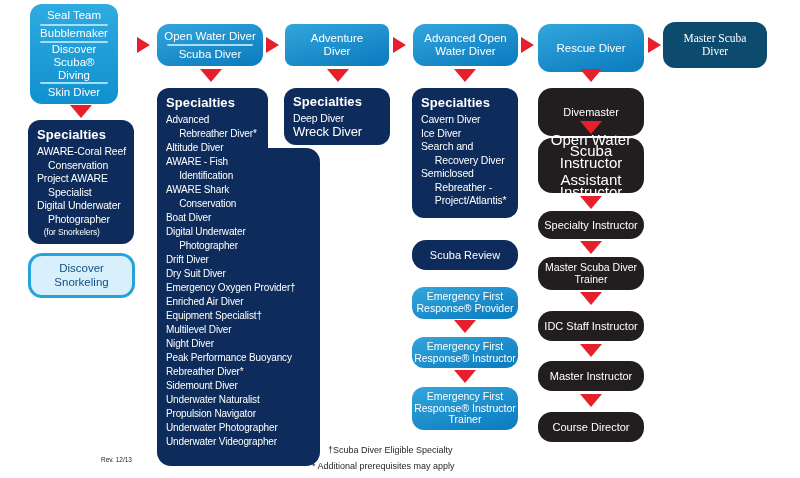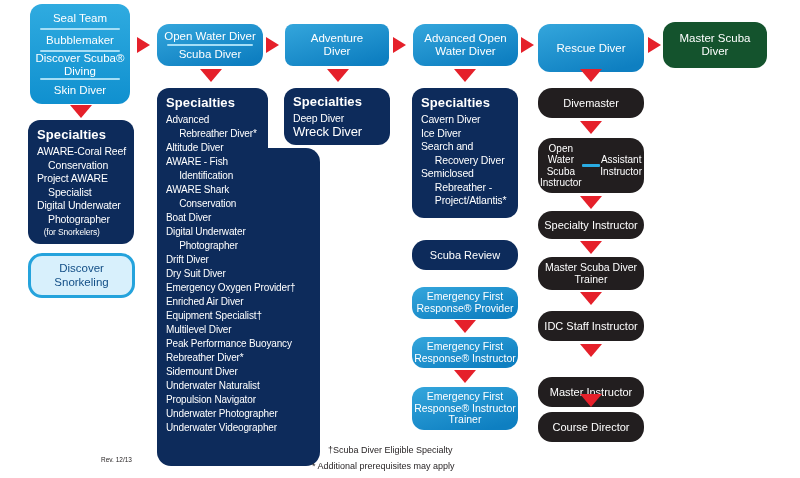--- a/index.html
+++ b/index.html
@@ -11,21 +11,21 @@
   
   .node{
     position:absolute;box-sizing:border-box;color:#fff;text-align:center;
     display:flex;align-items:center;justify-content:center;
     border-radius:12px;white-space:pre-line;line-height:1.13;font-size:11.5px;
   }
   .bluebox{background:linear-gradient(165deg,#34A6DC 0%,#0E7FC1 88%);}
   .cyanbox{background:linear-gradient(180deg,#2FABE0 0%,#1090CF 100%);}
   .navybox{background:#0D2B5B;}
   .blackbox{background:#221E1F;border-radius:14px;font-size:11px;}
-  .redbox{background:#14532d;font-size:11.5px;}
+  .redbox{background:#0c4a6e;font-size:11.5px;font-family:Liberation Serif, serif;}
   
   .stack{flex-direction:column;align-items:stretch;padding:3px 0;}
   .stack-item{flex:1;display:flex;align-items:center;justify-content:center;
     position:relative;white-space:pre-line;padding:1px 4px;}
   .stack-item + .stack-item::before{
     content:"";position:absolute;top:-1px;left:10px;right:10px;height:2px;
     background:#A5DEF6;border-radius:2px;}
   
   .spbox{position:absolute;box-sizing:border-box;background:#0D2B5B;color:#fff;
     border-radius:12px;text-align:left;}
@@ -40,31 +40,31 @@
   
   .arr-d{position:absolute;width:0;height:0;border-left:11px solid transparent;
     border-right:11px solid transparent;border-top:13px solid #E5202A;}
   .arr-r{position:absolute;width:0;height:0;border-top:8px solid transparent;
     border-bottom:8px solid transparent;border-left:13px solid #E5202A;}
   
   .discover{
     position:absolute;box-sizing:border-box;background:#D8F0FC;border:3px solid #25A3DC;
     border-radius:14px;color:#124E86;display:flex;align-items:center;justify-content:center;
     text-align:center;font-size:11.5px;line-height:1.15;white-space:pre-line;}
-  .instr-combo{flex-direction:row;padding:20px 2px;font-size:10px;line-height:11.5px;}
+  .instr-combo{flex-direction:column;padding:20px 2px;font-size:15px;line-height:11.5px;}
   .instr-divider{width:88px;height:3px;background:#29ABE2;margin:3px 0;border-radius:1px;}
   .footnote{position:absolute;color:#231F20;font-size:9px;line-height:10px;white-space:pre;}
   .revnote{position:absolute;color:#231F20;font-size:6.5px;}
 </style>
 </head>
 <body>
 
 <div id="canvas">
 
-  <div class="node cyanbox stack" style="left:30px;top:4px;width:100px;height:100px;"><div class="stack-item">Seal Team</div><div class="stack-item">Bubblemaker</div><div class="stack-item">Discover Scuba®
+  <div class="node cyanbox stack" style="left:30px;top:4px;width:88px;height:100px;"><div class="stack-item">Seal Team</div><div class="stack-item">Bubblemaker</div><div class="stack-item">Discover Scuba®
 Diving</div><div class="stack-item">Skin Diver</div></div>
 
   <div class="arr-d" style="left:70px;top:105px;"></div>
 
   <div class="spbox junior-sp lh135" style="left:28px;top:120px;width:106px;height:124px;">
     <div class="sp-header">Specialties</div>
     <div class="sp-lines">
         <div class="sp-line">AWARE-Coral Reef</div>
         <div class="sp-line">    Conservation</div>
         <div class="sp-line">Project AWARE</div>
@@ -99,20 +99,21 @@
         <div class="sp-line">     Conservation</div>
         <div class="sp-line">Boat Diver</div>
         <div class="sp-line">Digital Underwater</div>
         <div class="sp-line">     Photographer</div>
         <div class="sp-line">Drift Diver</div>
         <div class="sp-line">Dry Suit Diver</div>
         <div class="sp-line">Emergency Oxygen Provider†</div>
         <div class="sp-line">Enriched Air Diver</div>
         <div class="sp-line">Equipment Specialist†</div>
         <div class="sp-line">Multilevel Diver</div>
+        <div class="sp-line">Night Diver</div>
         <div class="sp-line">Peak Performance Buoyancy</div>
         <div class="sp-line">Rebreather Diver*</div>
         <div class="sp-line">Sidemount Diver</div>
         <div class="sp-line">Underwater Naturalist</div>
         <div class="sp-line">Propulsion Navigator</div>
         <div class="sp-line">Underwater Photographer</div>
         <div class="sp-line">Underwater Videographer</div>
       </div>
   </div>
 
@@ -161,42 +162,42 @@
 
   <div class="node bluebox" style="left:412px;top:387px;width:106px;height:43px;font-size:10.5px;">Emergency First
 Response® Instructor
 Trainer</div>
 
   <div class="node bluebox" style="left:538px;top:24px;width:106px;height:48px;">Rescue Diver</div>
 
   <div class="arr-r" style="left:648px;top:37px;"></div>
   <div class="arr-d" style="left:580px;top:69px;"></div>
 
-  <div class="node blackbox" style="left:538px;top:88px;width:106px;height:30px;">Divemaster</div>
+  <div class="node blackbox" style="left:538px;top:88px;width:106px;height:48px;">Divemaster</div>
   <div class="arr-d" style="left:580px;top:121px;"></div>
 
   <div class="node blackbox instr-combo" style="left:538px;top:138px;width:106px;height:55px;">
     <div style="white-space:pre-line;">Open Water
 Scuba Instructor</div>
     <div class="instr-divider"></div>
     <div>Assistant Instructor</div>
   </div>
   <div class="arr-d" style="left:580px;top:196px;"></div>
 
   <div class="node blackbox" style="left:538px;top:211px;width:106px;height:28px;">Specialty Instructor</div>
   <div class="arr-d" style="left:580px;top:241px;"></div>
 
   <div class="node blackbox" style="left:538px;top:257px;width:106px;height:33px;font-size:10.5px;">Master Scuba Diver
 Trainer</div>
   <div class="arr-d" style="left:580px;top:292px;"></div>
 
   <div class="node blackbox" style="left:538px;top:311px;width:106px;height:30px;">IDC Staff Instructor</div>
   <div class="arr-d" style="left:580px;top:344px;"></div>
 
-  <div class="node blackbox" style="left:538px;top:377px;width:106px;height:30px;">Master Instructor</div>
+  <div class="node blackbox" style="left:538px;top:361px;width:106px;height:30px;">Master Instructor</div>
   <div class="arr-d" style="left:580px;top:394px;"></div>
 
   <div class="node blackbox" style="left:538px;top:412px;width:106px;height:30px;">Course Director</div>
 
   <div class="node redbox" style="left:663px;top:22px;width:104px;height:46px;">Master Scuba
 Diver</div>
 
   <div class="footnote" style="left:328px;top:445px;">†Scuba Diver Eligible Specialty</div>
   <div class="footnote" style="left:312px;top:461px;">* Additional prerequisites may apply</div>
   <div class="revnote" style="left:101px;top:456px;">Rev. 12/13</div>

